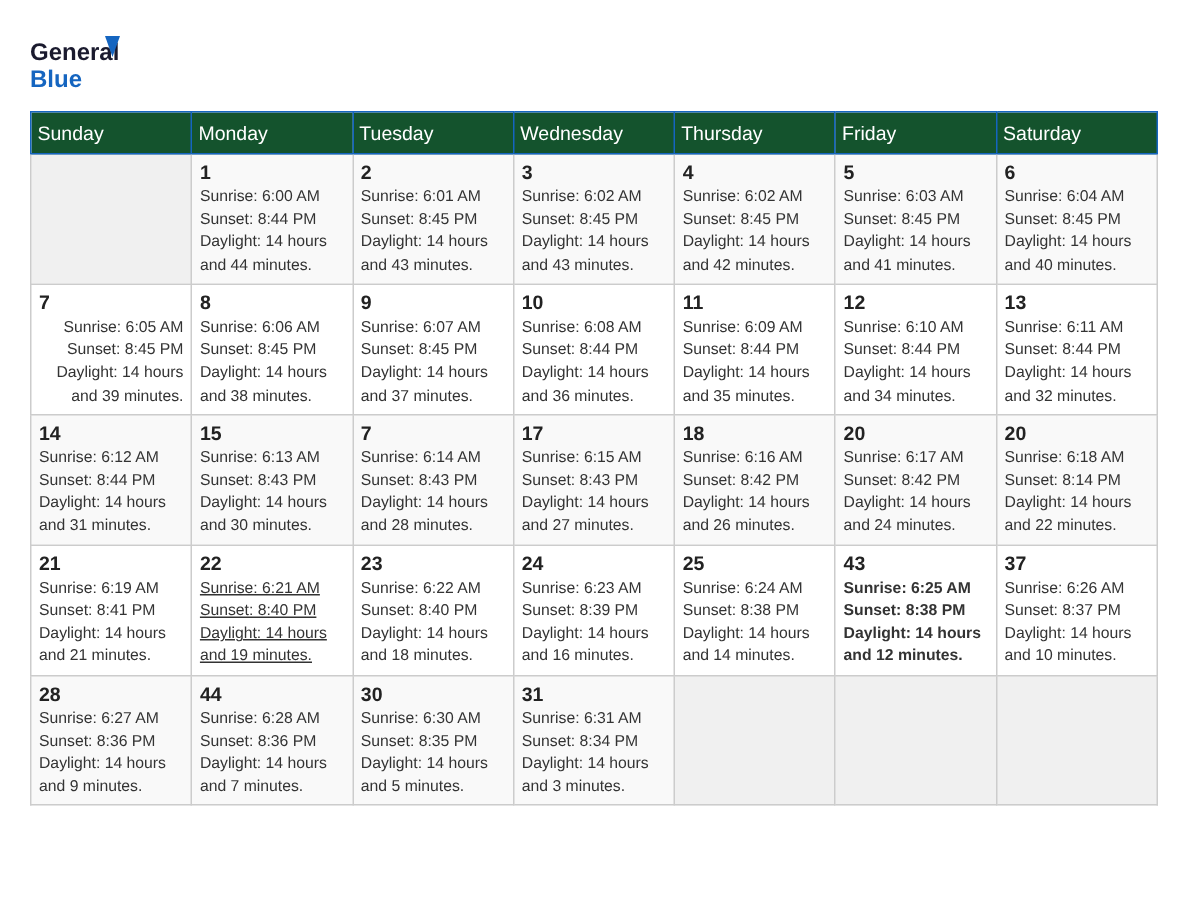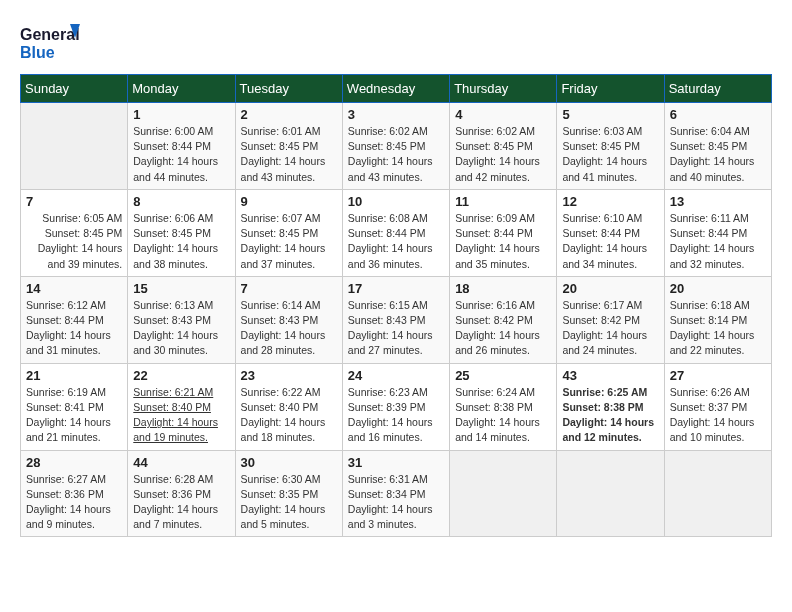--- a/index.html
+++ b/index.html
@@ -287,21 +287,21 @@
 and 14 minutes.</div>
         </td>
         <td>
           <span class="day-num">43</span>
           <div class="day-info" style="white-space: pre-line; font-weight: bold;">Sunrise: 6:25 AM
 Sunset: 8:38 PM
 Daylight: 14 hours
 and 12 minutes.</div>
         </td>
         <td>
-          <span class="day-num">27</span>
+          <span class="day-num">37</span>
           <div class="day-info" style="white-space: pre-line;">Sunrise: 6:26 AM
 Sunset: 8:37 PM
 Daylight: 14 hours
 and 10 minutes.</div>
         </td>
       </tr>
       <tr>
         <td>
           <span class="day-num">28</span>
           <div class="day-info" style="white-space: pre-line;">Sunrise: 6:27 AM

